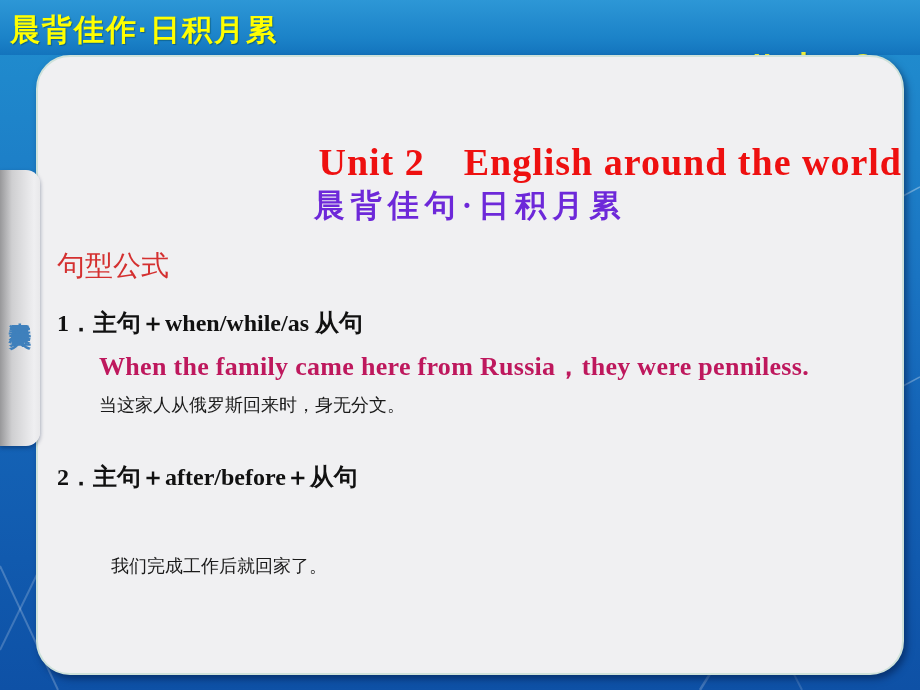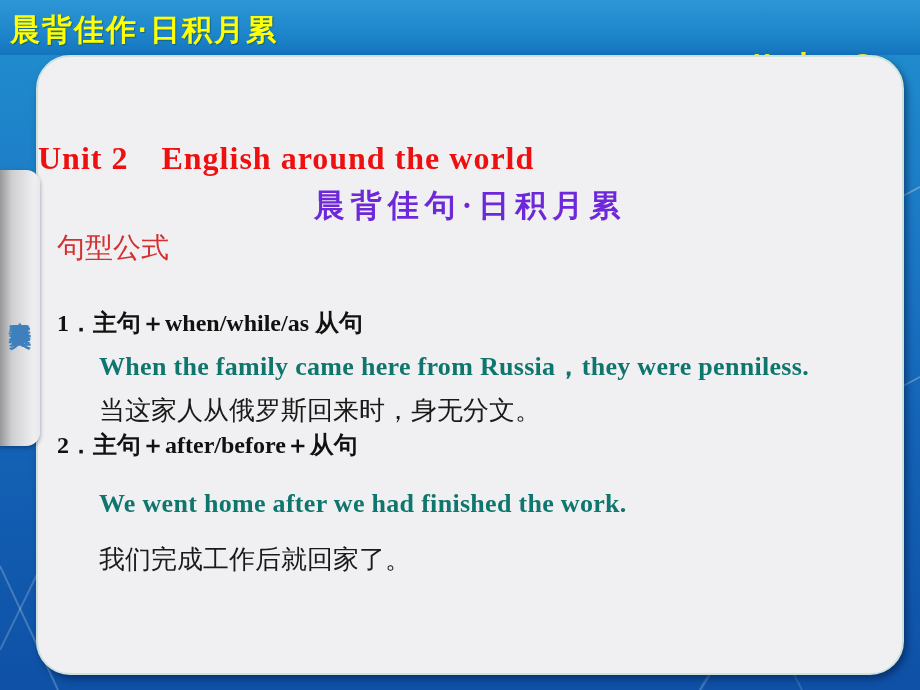--- a/index.html
+++ b/index.html
@@ -54,55 +54,55 @@
   }
   .side-tab span{
     writing-mode:vertical-rl;text-orientation:upright;
     font-size:22px;line-height:1.0;letter-spacing:1px;
     color:#3f80bc;font-weight:bold;
     font-family:"Liberation Serif","DejaVu Serif",serif;
   }
   
   .slide-title{
     position:absolute;left:0;top:80px;width:100%;
-    text-align:left;
+    text-align:right;
     font-family:"Liberation Serif","DejaVu Serif",serif;
-    font-size:32px;font-weight:bold;color:#ee1010;
+    font-size:38px;font-weight:bold;color:#ee1010;
     letter-spacing:1px;
   }
   .slide-subtitle{
     position:absolute;left:0;top:128px;width:100%;
     text-align:center;
     font-family:"Liberation Serif","DejaVu Serif",serif;
     font-size:31px;font-weight:bold;color:#6d28d9;
     letter-spacing:6px;
   }
   .section-label{
-    position:absolute;left:19px;top:172px;
+    position:absolute;left:19px;top:190px;
     font-size:28px;color:#d43030;
     font-family:"Liberation Serif","DejaVu Serif",serif;
   }
   .item-heading{
     position:absolute;left:19px;
     font-size:24px;font-weight:bold;color:#111;
     font-family:"Liberation Serif","DejaVu Serif",serif;
   }
   .item-english{
     position:absolute;left:61px;
-    font-size:26px;font-weight:bold;color:#0f766e;
+    font-size:26px;font-weight:bold;color:#be185d;
     font-family:"Liberation Serif","DejaVu Serif",serif;
     letter-spacing:.3px;
   }
   .item-chinese{
     position:absolute;left:61px;
-    font-size:26px;color:#1a1a1a;
+    font-size:18px;color:#1a1a1a;
     font-family:"Liberation Serif","DejaVu Serif",serif;
   }
   .h1{top:250px;} .e1{top:292px;} .c1{top:336px;}
-  .h2{top:372px;} .e2{top:432px;} .c2{top:485px;}
+  .h2{top:404px;} .e2{top:432px;} .c2{top:497px;margin-left:12px;}
 </style>
 </head>
 <body>
 
 <div class="stage">
 
   <svg class="deco" width="920" height="690" viewBox="0 0 920 690">
     <path d="M638,0 L598,55" stroke="rgba(255,255,255,.35)" stroke-width="2" fill="none"></path>
     <path d="M560,52 Q760,28 920,2" stroke="rgba(255,255,255,.25)" stroke-width="2" fill="none"></path>
     <path d="M903,196 L920,187" stroke="rgba(255,255,255,.35)" stroke-width="1.5" fill="none"></path>
@@ -128,18 +128,17 @@
 
     <div class="slide-subtitle">晨背佳句·日积月累</div>
 
     <div class="section-label">句型公式</div>
 
     <div class="item-heading h1">1．主句＋when/while/as 从句</div>
     <div class="item-english e1">When the family came here from Russia，they were penniless.</div>
     <div class="item-chinese c1">当这家人从俄罗斯回来时，身无分文。</div>
 
     <div class="item-heading h2">2．主句＋after/before＋从句</div>
-    <div class="item-english e2">We went home after we had finished the work.</div>
     <div class="item-chinese c2">我们完成工作后就回家了。</div>
 
   </div>
 
 </div>
 
 </body></html>

